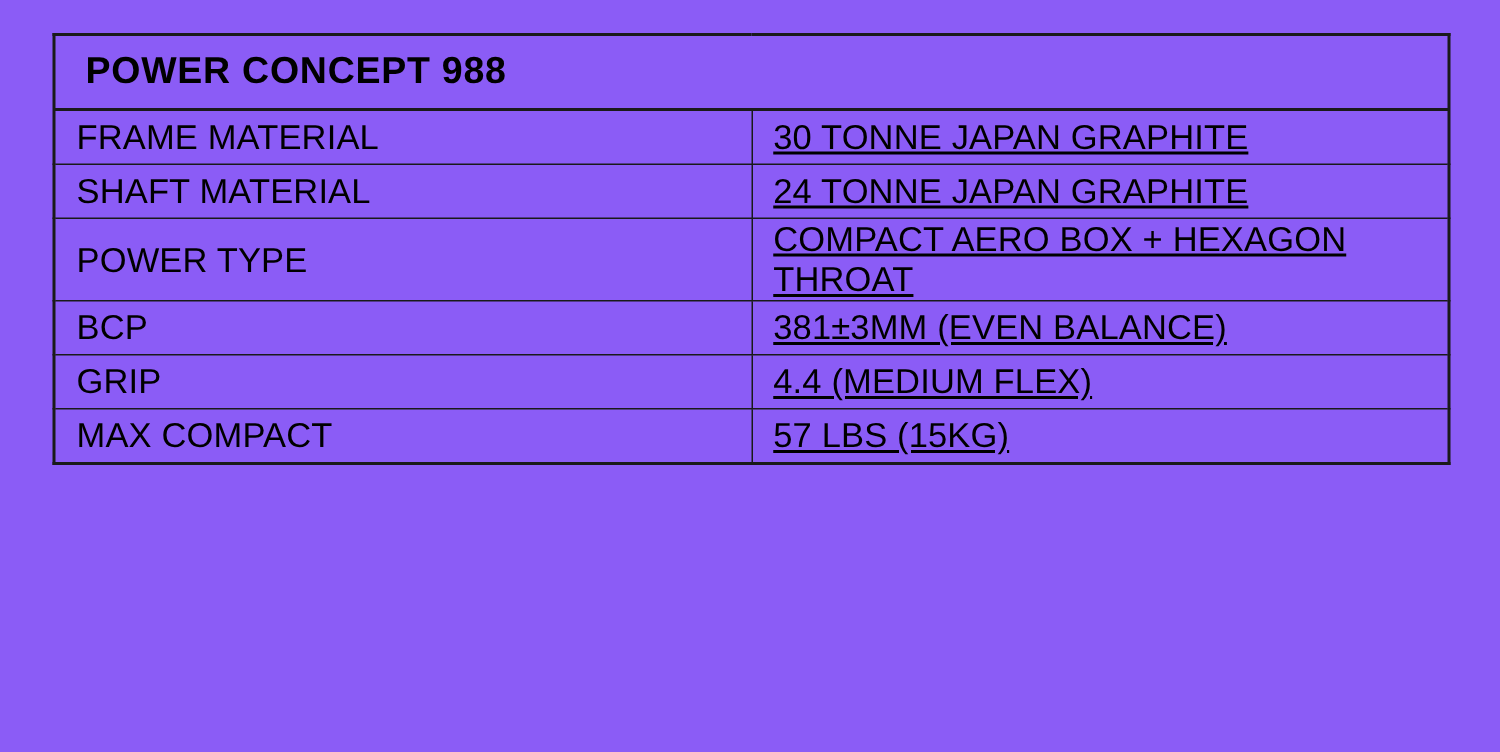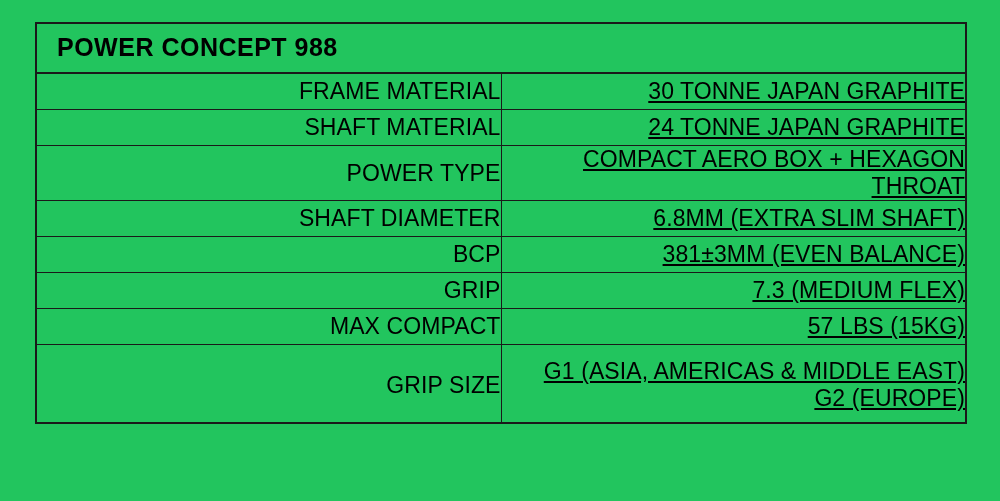--- a/index.html
+++ b/index.html
@@ -11,21 +11,21 @@
     width: 1000px;
     height: 501px;
     font-family: "Liberation Sans", sans-serif;
     color: #000000;
     overflow: hidden;
   }
   .page {
     position: relative;
     width: 1000px;
     height: 501px;
-    background: #22c55e;
+    background: #8b5cf6;
     box-sizing: border-box;
   }
   .spec-table {
     position: absolute;
     left: 35px;
     top: 22px;
     width: 932px;
     border-collapse: collapse;
     table-layout: fixed;
     border: 2px solid #1a1a1a;
@@ -42,21 +42,20 @@
   .title-row td {
     border-bottom: 2px solid #1a1a1a;
     font-size: 25px;
     font-weight: bold;
     letter-spacing: 0.5px;
     height: 48px;
     padding-left: 20px;
   }
   .spec-row td {
     height: 35px;
-    text-align: right;
   }
   .col-label {
     width: 300px;
   }
   .col-value {
     width: 630px;
     padding-left: 12px;
     text-decoration: underline;
   }
   .row-tall td {
@@ -80,35 +79,26 @@
       </tr>
       <tr class="spec-row">
         <td class="col-label">SHAFT MATERIAL</td>
         <td class="col-value">24 TONNE JAPAN GRAPHITE</td>
       </tr>
       <tr class="spec-row">
         <td class="col-label">POWER TYPE</td>
         <td class="col-value">COMPACT AERO BOX + HEXAGON THROAT</td>
       </tr>
       <tr class="spec-row">
-        <td class="col-label">SHAFT DIAMETER</td>
-        <td class="col-value">6.8MM (EXTRA SLIM SHAFT)</td>
-      </tr>
-      <tr class="spec-row">
         <td class="col-label">BCP</td>
         <td class="col-value">381±3MM (EVEN BALANCE)</td>
       </tr>
       <tr class="spec-row">
         <td class="col-label">GRIP</td>
-        <td class="col-value">7.3 (MEDIUM FLEX)</td>
+        <td class="col-value">4.4 (MEDIUM FLEX)</td>
       </tr>
       <tr class="spec-row">
         <td class="col-label">MAX COMPACT</td>
         <td class="col-value">57 LBS (15KG)</td>
-      </tr>
-      <tr class="spec-row row-tall">
-        <td class="col-label">GRIP SIZE</td>
-        <td class="col-value">G1 (ASIA, AMERICAS &amp; MIDDLE EAST)
-G2 (EUROPE)</td>
       </tr>
     </tbody>
   </table>
 </div>
 
 </body></html>

